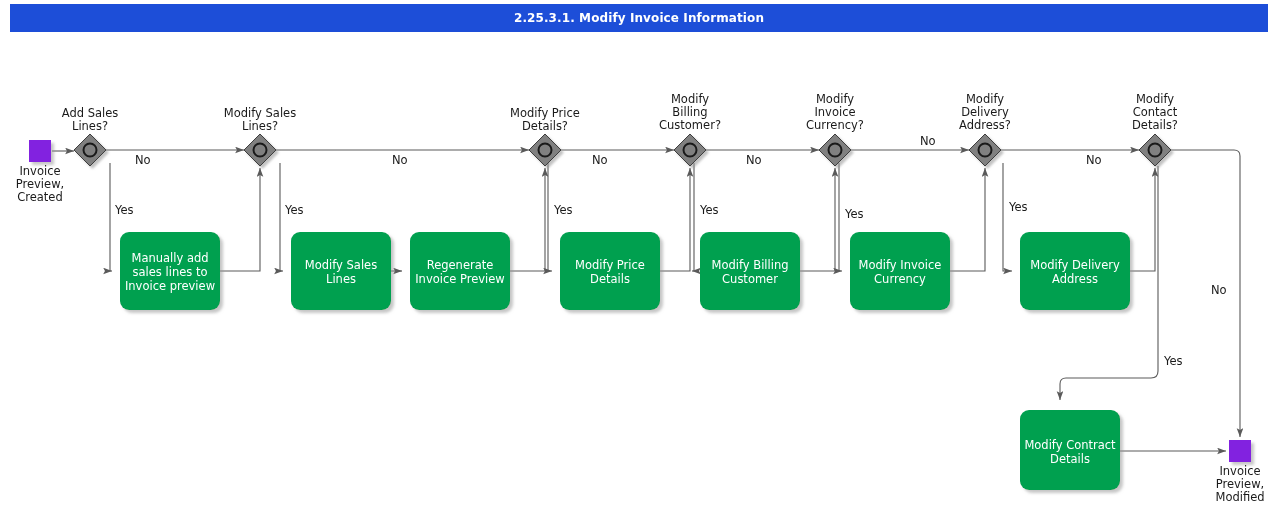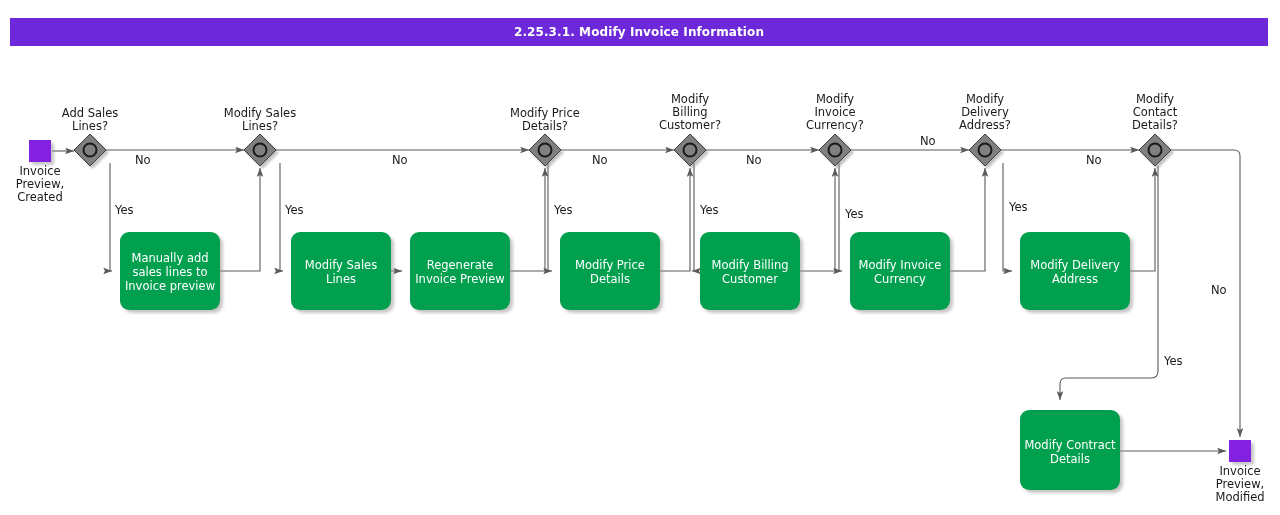--- a/index.html
+++ b/index.html
@@ -16,24 +16,24 @@
   }
   #canvas {
     position: absolute;
     left: 0; top: 0;
     width: 1280px;
     height: 515px;
   }
   .title-bar {
     position: absolute;
     left: 10px;
-    top: 18px;
+    top: 4px;
     width: 1258px;
     height: 28px;
-    background: #6d28d9;
+    background: #1d4ed8;
     display: flex;
     align-items: center;
     justify-content: center;
   }
   .title-bar .title-text {
     color: #ffffff;
     font-family: "DejaVu Sans", sans-serif;
     font-size: 12px;
     font-weight: bold;
     letter-spacing: 0.1px;

